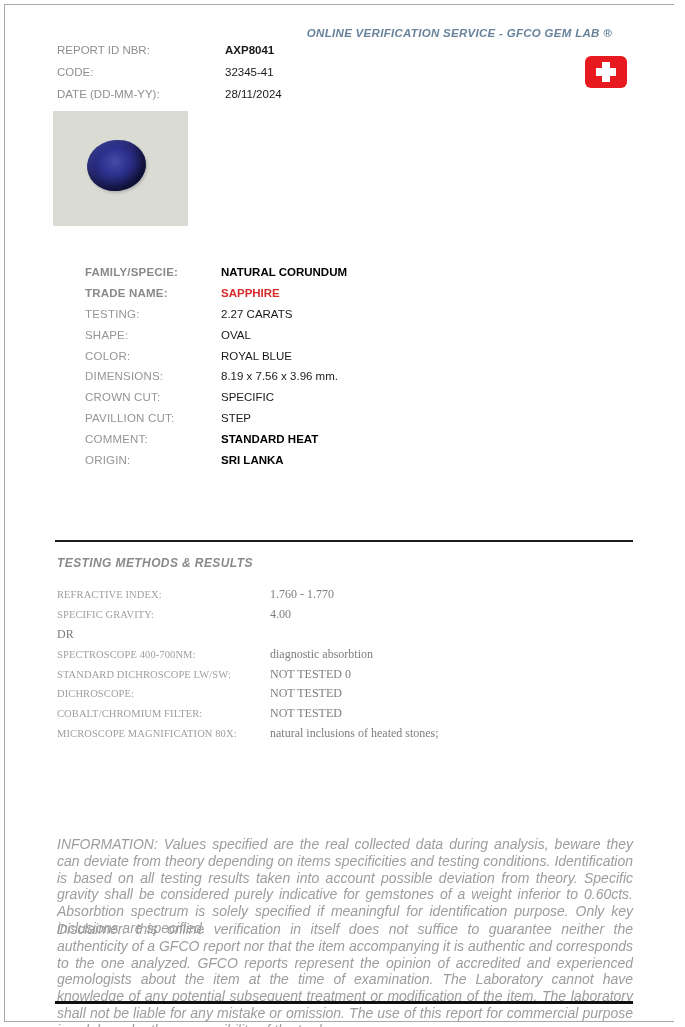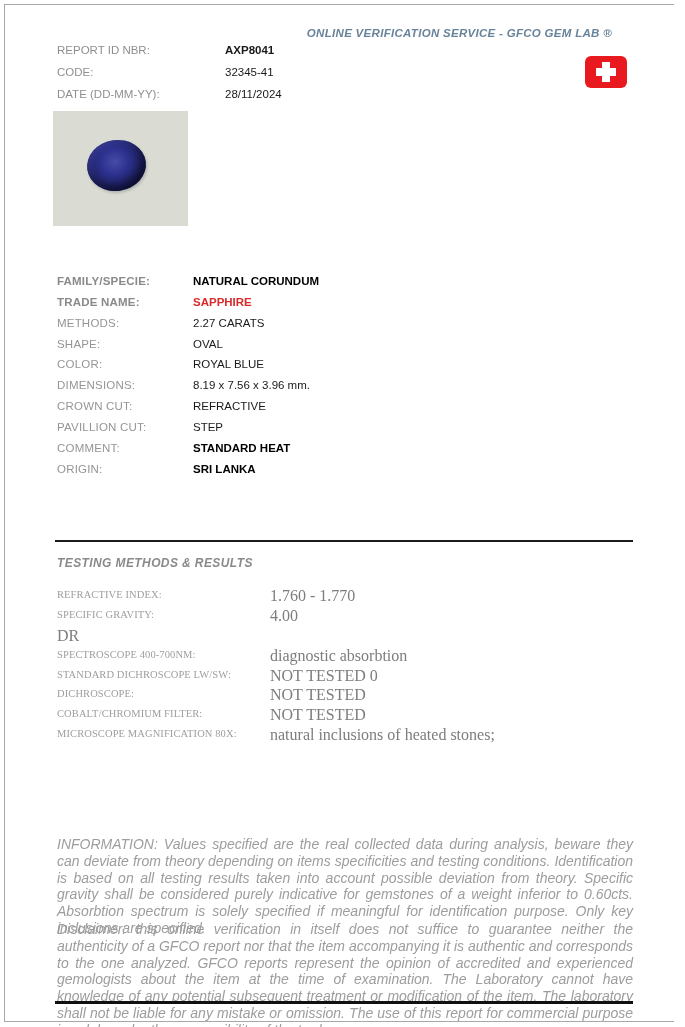--- a/index.html
+++ b/index.html
@@ -21,34 +21,34 @@
   .flag .h{position:absolute;left:11px;top:12px;width:20px;height:8px;background:#ffffff;}
 
   
   .photo{position:absolute;left:53px;top:111px;width:135px;height:115px;background:#dadcd4;}
   .gem{position:absolute;left:34px;top:29px;width:59px;height:51px;border-radius:50%;transform:rotate(-8deg);
        background:radial-gradient(ellipse at 48% 42%, #474ca8 0%, #2e3290 30%, #23266f 55%, #181a4a 80%, #12123a 100%);
        box-shadow:inset -4px -6px 10px rgba(0,0,15,0.55), inset 3px 3px 6px rgba(90,95,200,0.35), 1px 2px 3px rgba(100,100,110,0.35);}
 
   
   .spec-block{position:absolute;left:57px;top:266px;}
-  .spec-row{display:flex;height:20.9px;align-items:flex-end;font-size:11.5px;}
+  .spec-row{display:flex;height:20.9px;align-items:flex-start;font-size:11.5px;margin-left:28px;}
   .spec-label{width:136px;color:#959595;letter-spacing:0.2px;}
   .spec-label.strong{color:#8a8a8a;font-weight:bold;}
   .spec-value{color:#1a1a1a;}
   .value-bold{font-weight:bold;color:#000000;}
   .value-red{font-weight:bold;color:#d92b2b;}
 
   
   .divider{position:absolute;left:55px;top:540px;width:578px;height:2px;background:#1c1c1c;}
   .testing-heading{position:absolute;left:57px;top:556px;font-size:12px;font-weight:bold;font-style:italic;color:#8a8a8a;letter-spacing:0.4px;}
   .test-block{position:absolute;left:57px;top:587px;font-family:Liberation Serif, serif;}
   .test-row{display:flex;height:19.9px;align-items:flex-start;}
   .test-label{width:213px;color:#9e9e9e;font-size:10.5px;padding-top:2px;letter-spacing:0.1px;}
-  .test-value{color:#7d7d7d;font-size:16px;}
+  .test-value{color:#7d7d7d;font-size:12px;}
 
   
   .para{position:absolute;left:57px;width:576px;font-size:14px;line-height:16.8px;font-style:italic;color:#9d9d9d;text-align:justify;}
   .para.info{top:836px;}
   .para.disclaimer{top:921px;}
 
   .bottom-line{position:absolute;left:55px;top:1001px;width:578px;height:3px;background:#101010;}
 </style>
 </head>
 <body>
@@ -85,38 +85,38 @@
   <div class="spec-block">
     <div class="spec-row">
       <span class="spec-label strong">FAMILY/SPECIE:</span>
       <span class="spec-value value-bold">NATURAL CORUNDUM</span>
     </div>
     <div class="spec-row">
       <span class="spec-label strong">TRADE NAME:</span>
       <span class="spec-value value-red">SAPPHIRE</span>
     </div>
     <div class="spec-row">
-      <span class="spec-label">METHODS:</span>
+      <span class="spec-label">TESTING:</span>
       <span class="spec-value">2.27 CARATS</span>
     </div>
     <div class="spec-row">
       <span class="spec-label">SHAPE:</span>
       <span class="spec-value">OVAL</span>
     </div>
     <div class="spec-row">
       <span class="spec-label">COLOR:</span>
       <span class="spec-value">ROYAL BLUE</span>
     </div>
     <div class="spec-row">
       <span class="spec-label">DIMENSIONS:</span>
       <span class="spec-value">8.19 x 7.56 x 3.96 mm.</span>
     </div>
     <div class="spec-row">
       <span class="spec-label">CROWN CUT:</span>
-      <span class="spec-value">REFRACTIVE</span>
+      <span class="spec-value">SPECIFIC</span>
     </div>
     <div class="spec-row">
       <span class="spec-label">PAVILLION CUT:</span>
       <span class="spec-value">STEP</span>
     </div>
     <div class="spec-row">
       <span class="spec-label">COMMENT:</span>
       <span class="spec-value value-bold">STANDARD HEAT</span>
     </div>
     <div class="spec-row">

